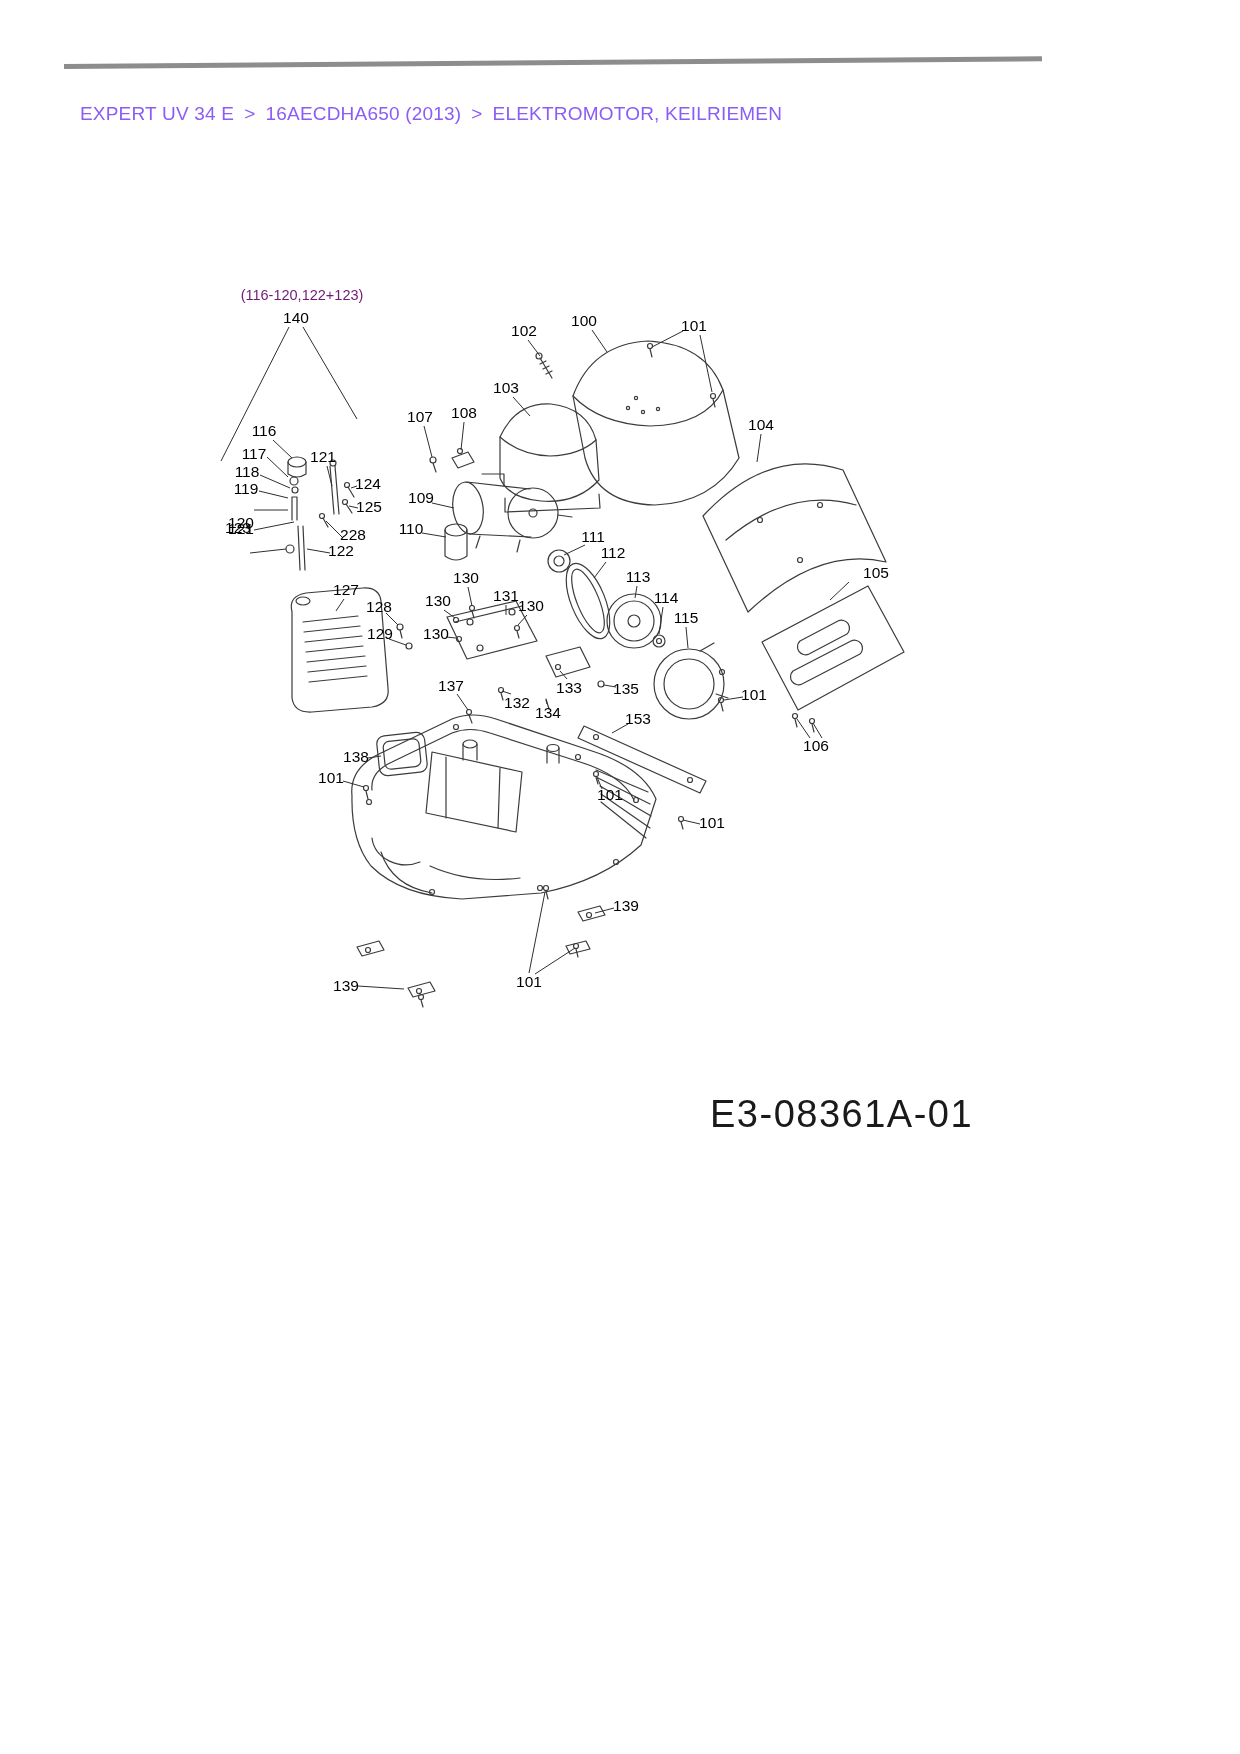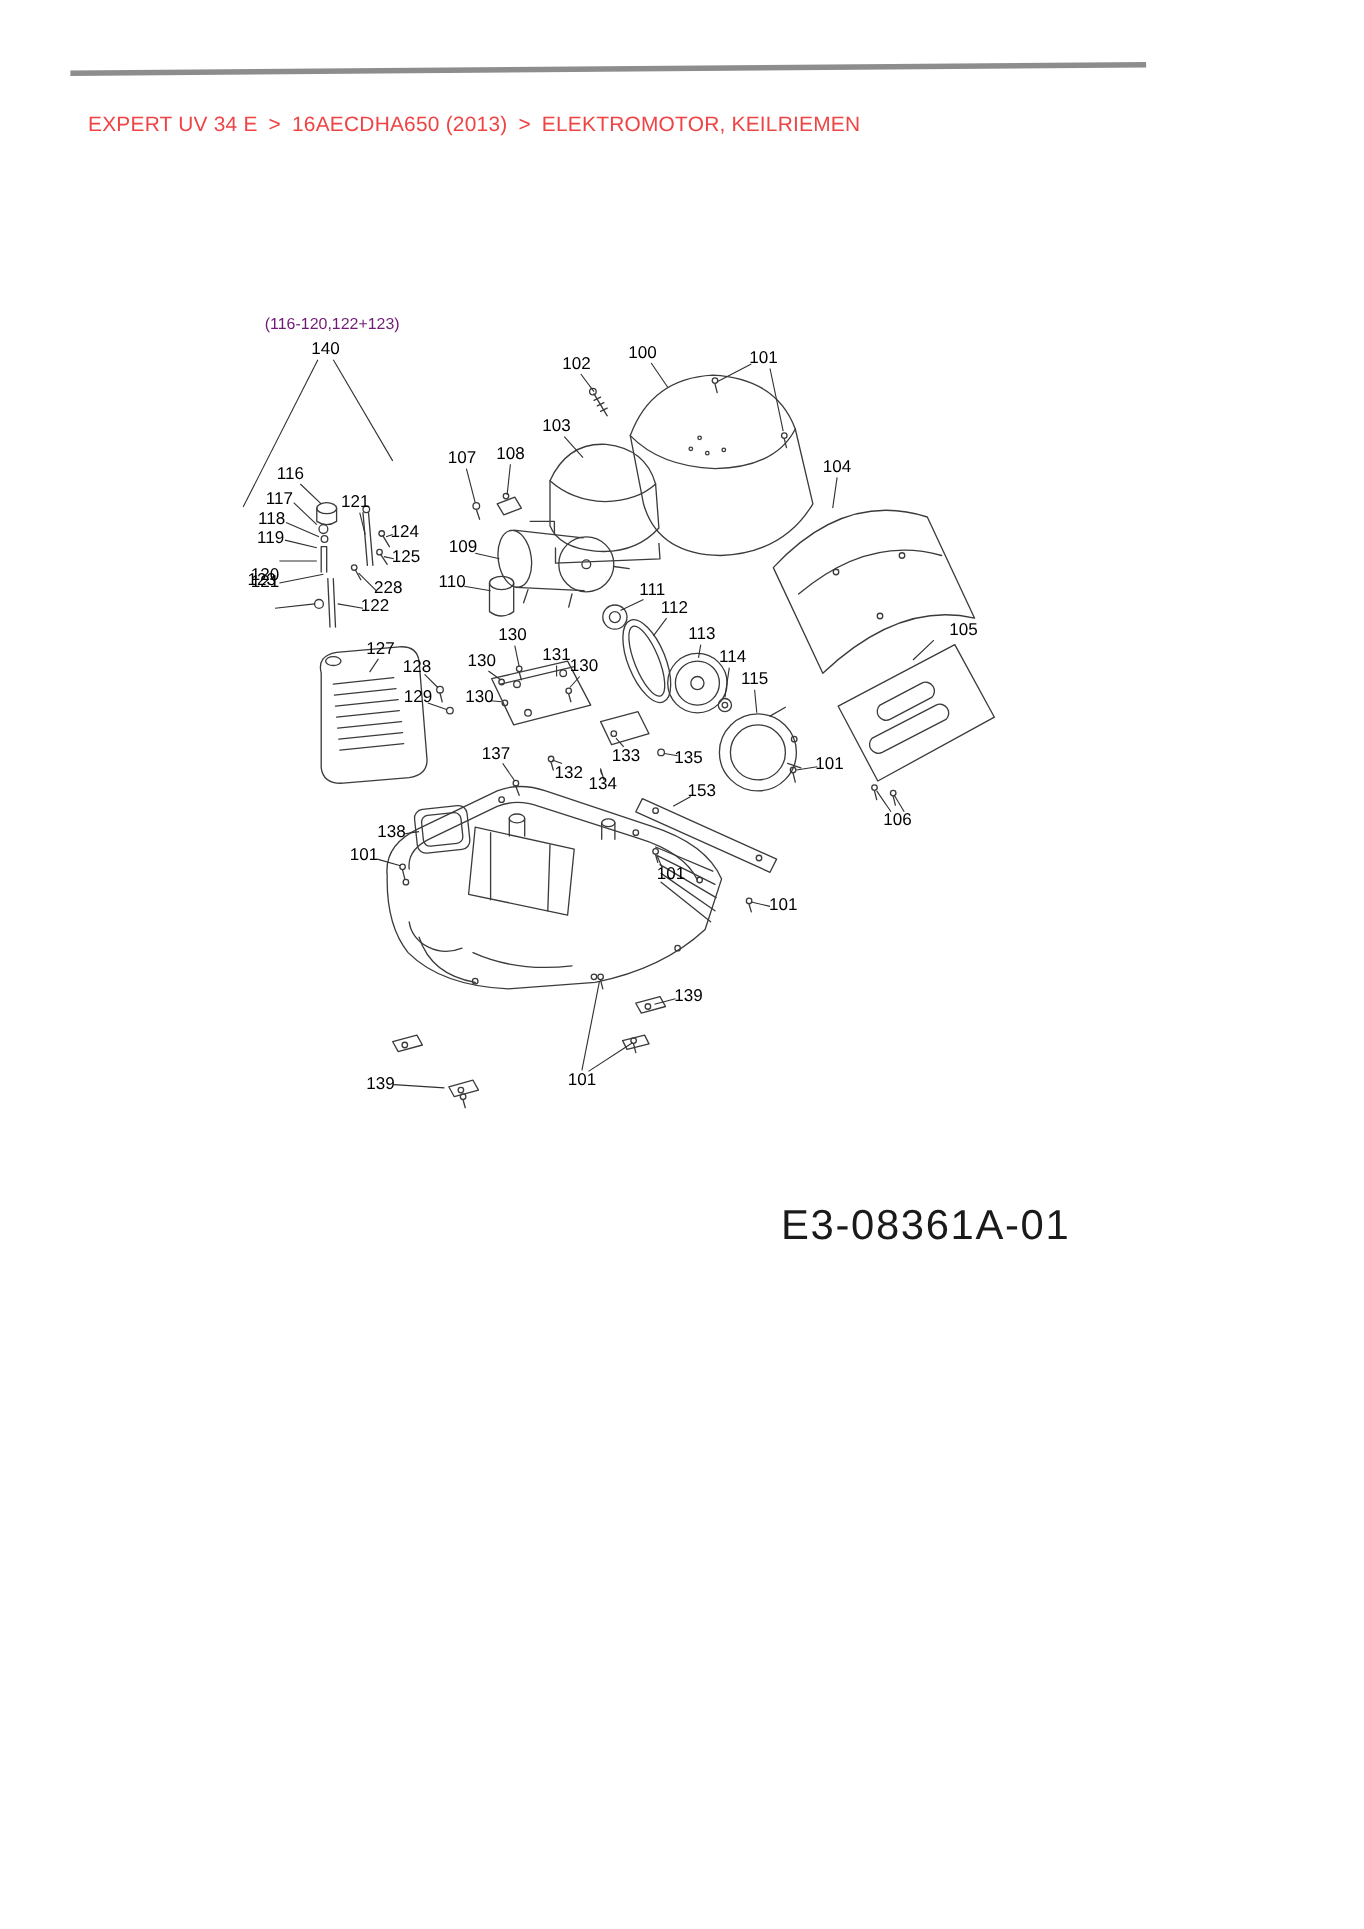--- a/index.html
+++ b/index.html
@@ -8,21 +8,21 @@
     width:1240px; height:1754px; position:relative; overflow:hidden;
     font-family:"Liberation Sans", sans-serif; color:#000;
   }
   .page { position:absolute; inset:0; }
   .top-rule {
     position:absolute; left:64px; top:64px; width:978px; height:5px;
     background:#8d8d8d; transform:rotate(-0.45deg); transform-origin:left center;
   }
   .breadcrumb {
     position:absolute; left:80px; top:103px;
-    font-size:19px; color:#ef4444; letter-spacing:0.2px;
+    font-size:19px; color:#8b5cf6; letter-spacing:0.2px;
     display:flex; align-items:baseline; gap:10px; white-space:nowrap;
   }
   .diagram { position:absolute; inset:0; }
   svg.art, svg.leads {
     position:absolute; left:0; top:0; width:1240px; height:1754px;
     pointer-events:none;
   }
   svg.art path, svg.art circle, svg.art ellipse, svg.art rect {
     stroke:#3b3b3b; stroke-width:1.2; fill:none;
     stroke-linecap:round; stroke-linejoin:round;

